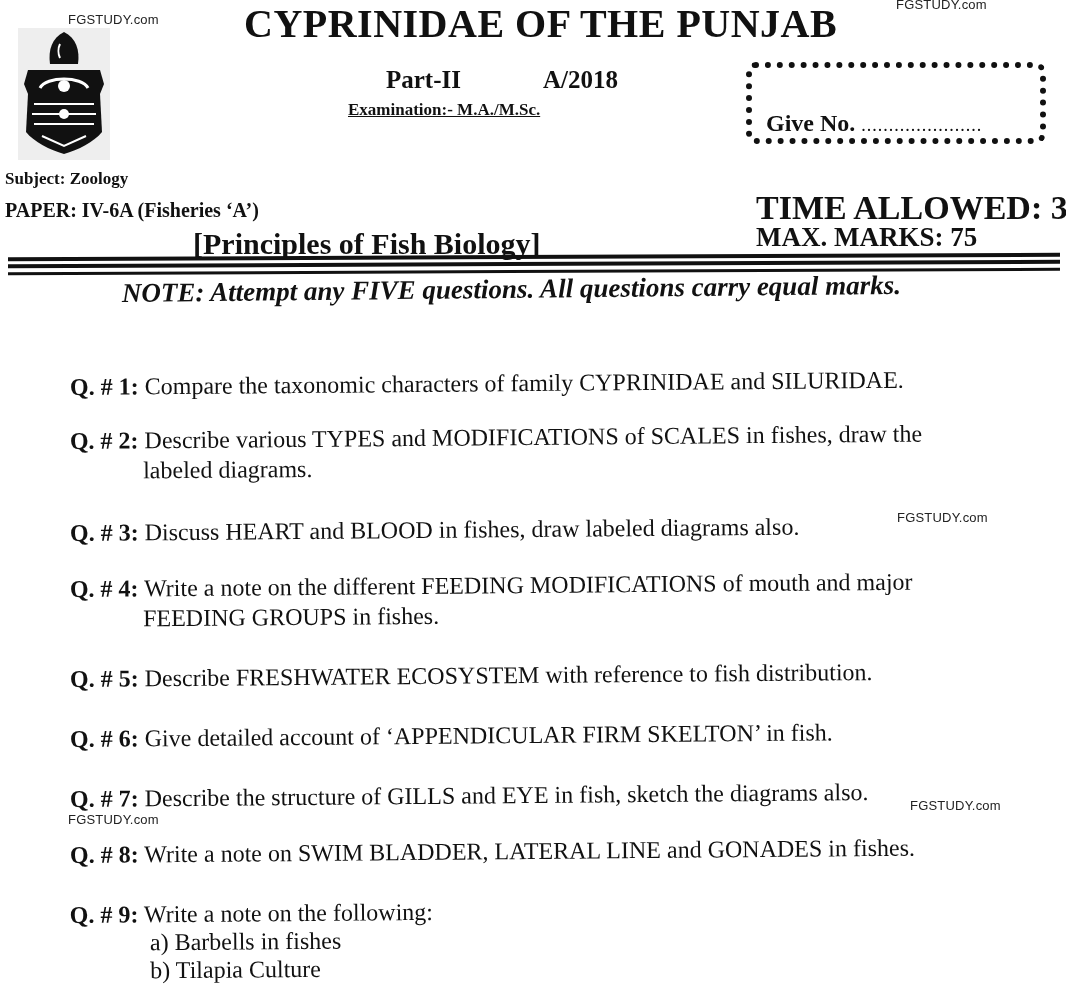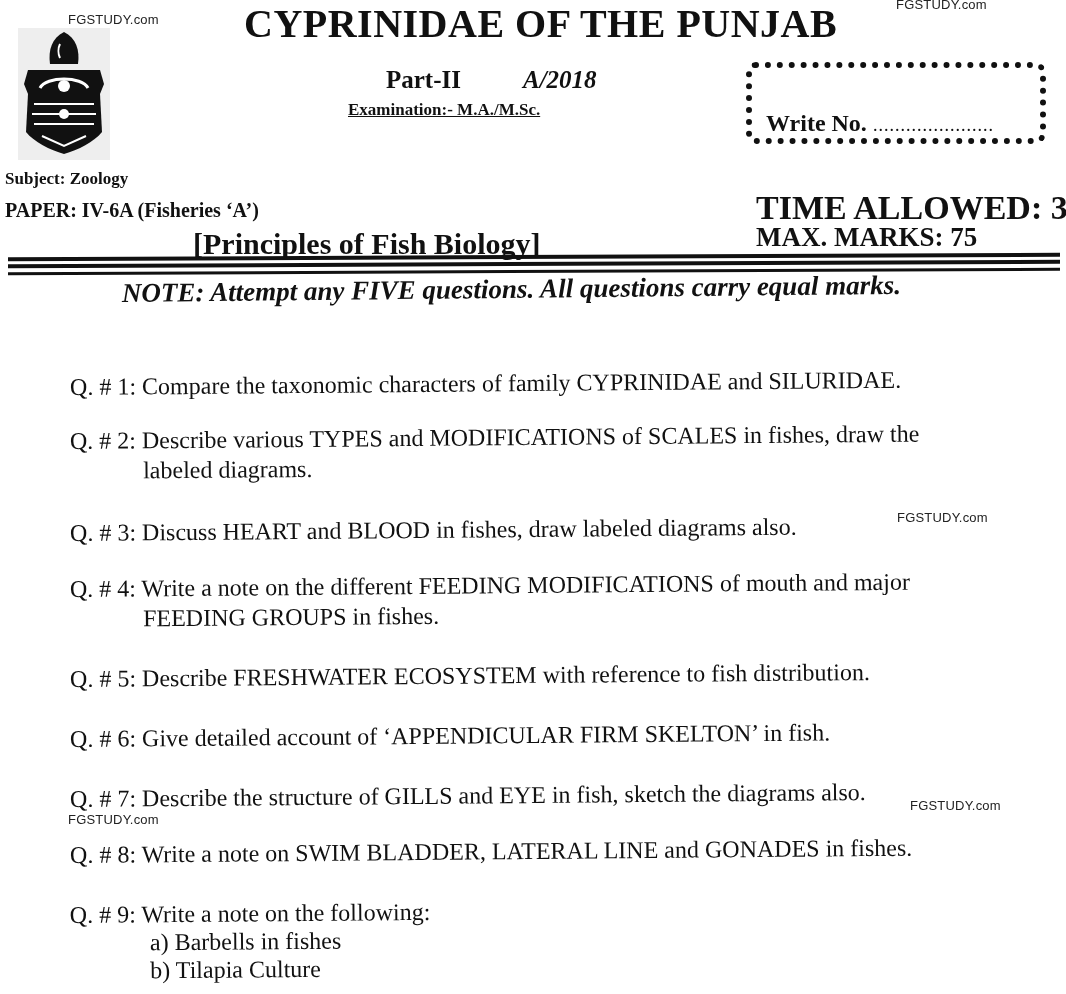--- a/index.html
+++ b/index.html
@@ -8,42 +8,42 @@
       font-family: "Liberation Serif", serif; color: #111111;
     }
     .abs { position: absolute; }
     .wm { font-family: "Liberation Sans", sans-serif; font-size: 13px; color: #222; letter-spacing: 0.2px; }
     .title {
       left: 244px; top: 0px; font-size: 40px; font-weight: bold; letter-spacing: 0.5px;
       transform: scaleY(1.0); white-space: nowrap;
     }
     .logo { left: 18px; top: 28px; width: 92px; height: 132px; }
     .partline { left: 386px; top: 66px; font-size: 25px; font-weight: bold; white-space: nowrap; }
-    .partline span.year { margin-left: 62px; font-style: italic; }
+    .partline span.year { margin-left: 82px; }
     .exam { left: 348px; top: 100px; font-size: 17px; font-weight: bold; text-decoration: underline; white-space: nowrap; }
     .rollbox {
       left: 746px; top: 62px; width: 300px; height: 82px;
       border: 6px dotted #111; border-radius: 10px; box-sizing: border-box;
     }
     .rolltext { left: 766px; top: 110px; font-size: 24px; font-weight: bold; white-space: nowrap; }
     .rolldots { font-weight: normal; letter-spacing: 1px; font-size: 18px; }
     .subject { left: 5px; top: 169px; font-size: 17px; font-weight: bold; white-space: nowrap; }
     .paper { left: 5px; top: 199px; font-size: 20px; font-weight: bold; white-space: nowrap; }
     .paper-sub { left: 193px; top: 227px; font-size: 30px; font-weight: bold; white-space: nowrap; }
     .time { left: 756px; top: 189px; font-size: 34px; font-weight: bold; white-space: nowrap; }
     .marks { left: 756px; top: 222px; font-size: 27px; font-weight: bold; white-space: nowrap; text-align: center; }
     .rule1 { left: 8px; top: 255px; width: 1052px; height: 4px; background: #111; transform: rotate(-0.25deg); }
     .rule2 { left: 8px; top: 262px; width: 1052px; height: 4px; background: #111; transform: rotate(-0.25deg); }
     .rule3 { left: 8px; top: 270px; width: 1052px; height: 3px; background: #111; transform: rotate(-0.25deg); }
     .note {
       left: 122px; top: 278px; font-size: 27px; font-weight: bold; font-style: italic;
       white-space: nowrap; transform: rotate(-0.6deg); transform-origin: left center;
     }
     .q { position: absolute; font-size: 24px; white-space: nowrap; transform: rotate(-0.5deg); transform-origin: left center; }
-    .q .qn { font-weight: normal; margin-top: 16px; }
+    .q .qn { font-weight: bold; margin-top: 16px; }
     .q .cont { display: block; padding-left: 73px; line-height: 32px; }
     .q .sub { display: block; padding-left: 80px; line-height: 28px; }
   </style>
 </head>
 <body>
 
 <div class="abs wm" style="left:68px;top:12px;">FGSTUDY.com</div>
 <div class="abs wm" style="left:896px;top:-3px;">FGSTUDY.com</div>
 <div class="abs wm" style="left:897px;top:510px;">FGSTUDY.com</div>
 <div class="abs wm" style="left:910px;top:798px;">FGSTUDY.com</div>
@@ -66,21 +66,21 @@
 
 <div class="abs title">CYPRINIDAE OF THE PUNJAB</div>
 
 <div class="abs partline">
   <span>Part-II</span><span class="year">A/2018</span>
 </div>
 <div class="abs exam">Examination:- M.A./M.Sc.</div>
 
 <div class="abs rollbox"></div>
 <div class="abs rolltext">
-  <span>Write No.</span>
+  <span>Give No.</span>
   <span class="rolldots">......................</span>
 </div>
 
 <div class="abs subject">Subject: Zoology</div>
 <div class="abs paper">PAPER: IV-6A (Fisheries ‘A’)</div>
 <div class="abs paper-sub">[Principles of Fish Biology]</div>
 
 <div class="abs time">TIME ALLOWED: 3 hrs.</div>
 <div class="abs marks">MAX. MARKS: 75</div>
 

